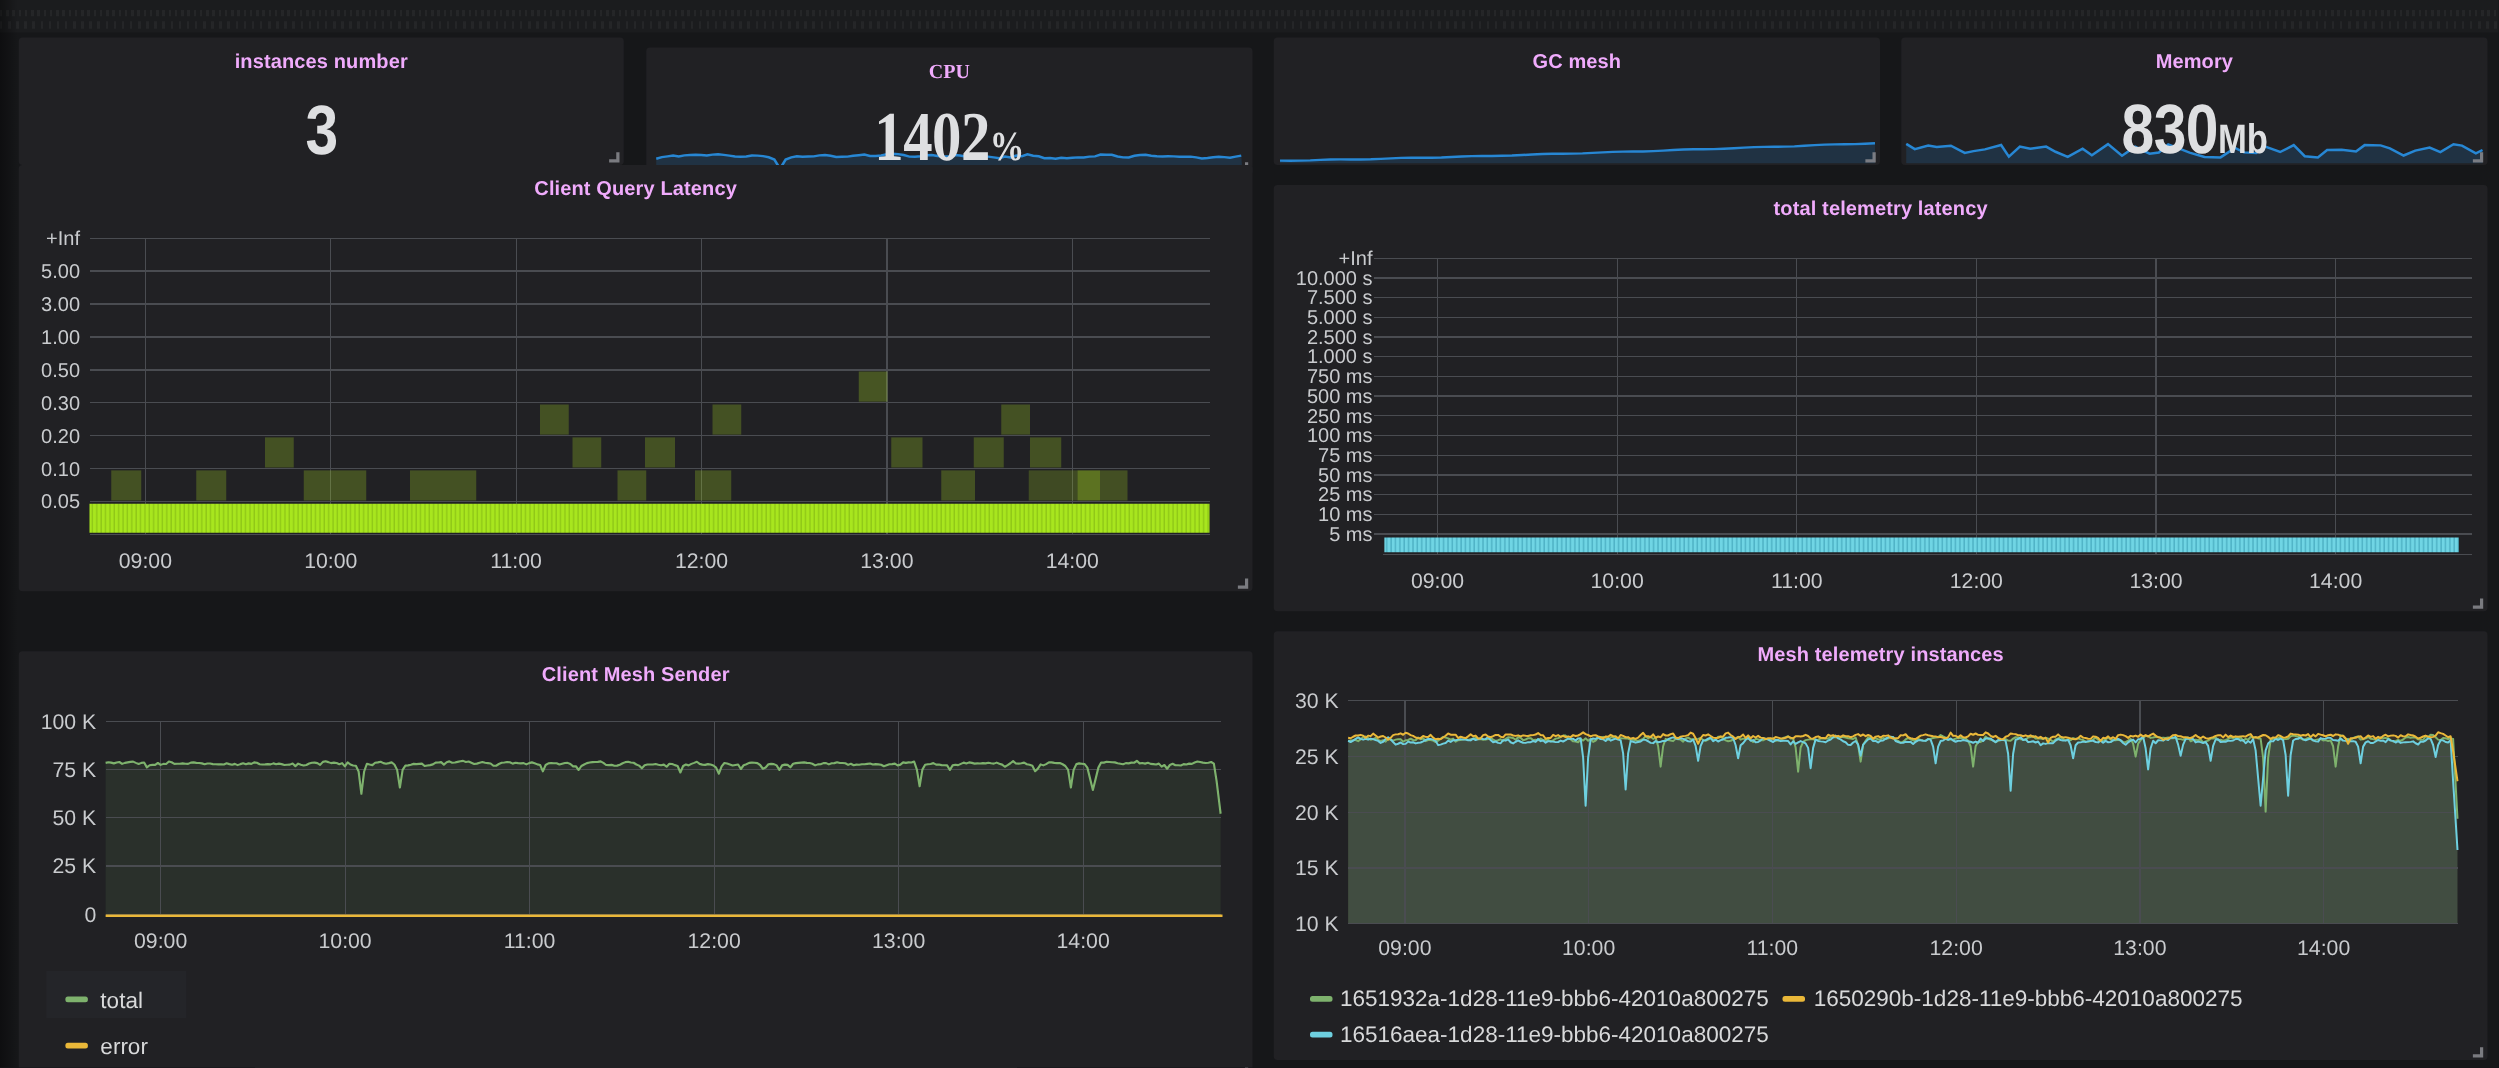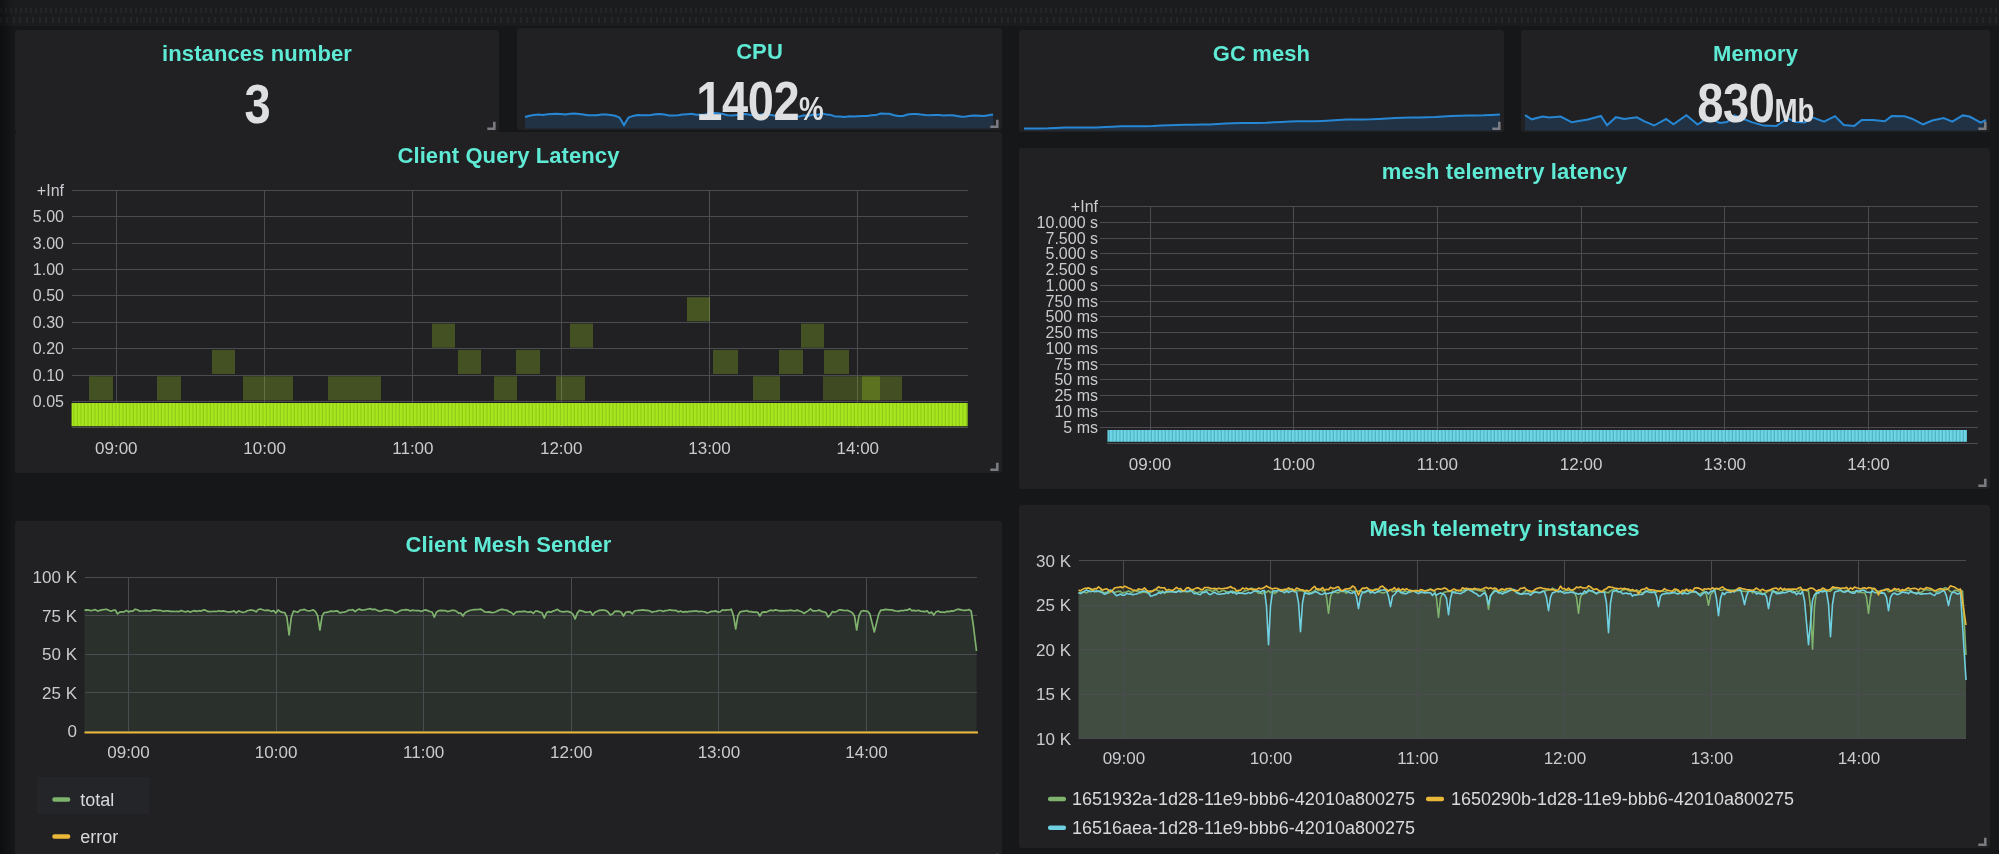--- a/index.html
+++ b/index.html
@@ -5,22 +5,22 @@
   font-family:"Liberation Sans", sans-serif; }
 #page { position:relative; width:1999px; height:854px; background:#161719; }
 #topstrip { position:absolute; left:0; top:0; width:1999px; height:26px; background:#1b1c1e;
   background-image:
     repeating-linear-gradient(90deg, rgba(255,255,255,0.045) 0 2px, rgba(0,0,0,0) 2px 5px),
     repeating-linear-gradient(90deg, rgba(255,255,255,0.045) 0 2px, rgba(0,0,0,0) 2px 6.5px);
   background-size:100% 5px, 100% 6px; background-position:0 8px, 0 17px; background-repeat:no-repeat; }
 #leftshadow { position:absolute; left:0; top:0; width:14px; height:854px;
   background:linear-gradient(90deg, rgba(0,0,0,0.38), rgba(0,0,0,0.16) 60%, rgba(0,0,0,0)); z-index:5; }
 .panel { position:absolute; background:#212124; border-radius:3px; }
-.ptitle { position:absolute; left:0; right:0; top:11px; text-align:center; color:#5eead4;
-  font-size:22px; font-weight:bold; letter-spacing:0.1px; }
+.ptitle { position:absolute; left:0; right:0; top:11px; text-align:center; color:#f0abfc;
+  font-size:16px; font-weight:bold; letter-spacing:0.1px; }
 .corner { position:absolute; right:3px; bottom:1px; opacity:0.9; }
 svg.chart { position:absolute; left:0; top:0; }
 svg text { fill:#c9cbce; font-family:"Liberation Sans", sans-serif; font-size:16px; }
 text.t17 { font-size:17px; }
 g.grid line { stroke:#4a4c51; stroke-width:1; }
 .statval { position:absolute; left:0; right:0; text-align:center; color:#dedfe1; font-weight:bold;
   z-index:3; }
 .vwrap { display:inline-block; transform:scaleX(0.84); transform-origin:center; white-space:nowrap; }
 .statval .big { font-size:56px; letter-spacing:-0.5px; }
 .statval .small { font-size:33px; letter-spacing:0; }
@@ -32,21 +32,21 @@
 <div id="leftshadow"></div>
 
 <div class="panel" style="left:15px; top:30px; width:484px; height:102px;">
   <div class="ptitle">instances number</div>
   <div class="statval" style="top:40.5px;"><span class="vwrap"><span class="big">3</span></span></div>
   <svg class="corner" width="10" height="10" viewBox="0 0 10 10">
         <path d="M1.3 7.7 L8.3 7.7 L8.3 0.7" stroke="#84858a" stroke-width="2.6" fill="none"></path>
       </svg>
 </div>
 
-<div class="panel" style="left:517px; top:28px; width:485px; height:102px;">
+<div class="panel" style="left:517px; top:38px; width:485px; height:102px;font-family:Liberation Serif, serif;">
   <div class="ptitle">CPU</div>
   <svg class="chart" width="485" height="102" viewBox="0 0 485 102">
     <path d="M8.0 89.0 L12.5 87.7 L17.0 87.1 L21.5 86.4 L26.0 87.1 L30.5 86.3 L35.0 86.0 L39.5 85.8 L44.0 86.0 L48.5 86.4 L53.0 85.7 L57.5 85.5 L62.0 85.9 L66.5 86.5 L71.0 87.2 L75.5 87.3 L80.0 87.2 L84.5 86.4 L89.0 86.5 L93.5 86.9 L98.0 87.8 L102.5 89.6 L107.0 97.0 L111.5 89.6 L116.0 87.9 L120.5 87.0 L125.0 87.3 L129.5 87.2 L134.0 87.1 L138.5 86.3 L143.0 86.0 L147.5 86.6 L152.0 87.5 L156.5 87.4 L161.0 87.3 L165.5 86.6 L170.0 86.2 L174.5 85.7 L179.0 86.7 L183.5 86.7 L188.0 86.4 L192.5 85.3 L197.0 85.0 L201.5 85.3 L206.0 86.0 L210.5 87.3 L215.0 87.4 L219.5 87.0 L224.0 86.2 L228.5 86.1 L233.0 86.8 L237.5 87.2 L242.0 87.1 L246.5 86.1 L251.0 86.4 L255.5 87.2 L260.0 88.3 L264.5 87.4 L269.0 87.2 L273.5 87.3 L278.0 87.9 L282.5 88.5 L287.0 87.3 L291.5 87.9 L296.0 86.5 L300.5 86.9 L305.0 85.4 L309.5 86.6 L314.0 87.0 L318.5 88.6 L323.0 88.5 L327.5 89.0 L332.0 88.3 L336.5 88.6 L341.0 88.2 L345.5 87.9 L350.0 87.9 L354.5 87.3 L359.0 87.1 L363.5 85.6 L368.0 85.8 L372.5 85.8 L377.0 87.2 L381.5 87.9 L386.0 88.0 L390.5 86.6 L395.0 86.0 L399.5 85.9 L404.0 86.6 L408.5 87.0 L413.0 87.2 L417.5 87.0 L422.0 87.1 L426.5 87.4 L431.0 87.3 L435.5 87.3 L440.0 87.9 L444.5 88.8 L449.0 88.4 L453.5 87.8 L458.0 87.5 L462.5 87.7 L467.0 88.1 L471.5 87.3 L476.0 86.5 L477 100.5 L8 100.5 Z" fill="rgba(31,120,193,0.20)" stroke="none"></path>
     <path d="M8.0 89.0 L12.5 87.7 L17.0 87.1 L21.5 86.4 L26.0 87.1 L30.5 86.3 L35.0 86.0 L39.5 85.8 L44.0 86.0 L48.5 86.4 L53.0 85.7 L57.5 85.5 L62.0 85.9 L66.5 86.5 L71.0 87.2 L75.5 87.3 L80.0 87.2 L84.5 86.4 L89.0 86.5 L93.5 86.9 L98.0 87.8 L102.5 89.6 L107.0 97.0 L111.5 89.6 L116.0 87.9 L120.5 87.0 L125.0 87.3 L129.5 87.2 L134.0 87.1 L138.5 86.3 L143.0 86.0 L147.5 86.6 L152.0 87.5 L156.5 87.4 L161.0 87.3 L165.5 86.6 L170.0 86.2 L174.5 85.7 L179.0 86.7 L183.5 86.7 L188.0 86.4 L192.5 85.3 L197.0 85.0 L201.5 85.3 L206.0 86.0 L210.5 87.3 L215.0 87.4 L219.5 87.0 L224.0 86.2 L228.5 86.1 L233.0 86.8 L237.5 87.2 L242.0 87.1 L246.5 86.1 L251.0 86.4 L255.5 87.2 L260.0 88.3 L264.5 87.4 L269.0 87.2 L273.5 87.3 L278.0 87.9 L282.5 88.5 L287.0 87.3 L291.5 87.9 L296.0 86.5 L300.5 86.9 L305.0 85.4 L309.5 86.6 L314.0 87.0 L318.5 88.6 L323.0 88.5 L327.5 89.0 L332.0 88.3 L336.5 88.6 L341.0 88.2 L345.5 87.9 L350.0 87.9 L354.5 87.3 L359.0 87.1 L363.5 85.6 L368.0 85.8 L372.5 85.8 L377.0 87.2 L381.5 87.9 L386.0 88.0 L390.5 86.6 L395.0 86.0 L399.5 85.9 L404.0 86.6 L408.5 87.0 L413.0 87.2 L417.5 87.0 L422.0 87.1 L426.5 87.4 L431.0 87.3 L435.5 87.3 L440.0 87.9 L444.5 88.8 L449.0 88.4 L453.5 87.8 L458.0 87.5 L462.5 87.7 L467.0 88.1 L471.5 87.3 L476.0 86.5" fill="none" stroke="#2787d4" stroke-width="2"></path>
   </svg>
   <div class="statval" style="top:40px;"><span class="vwrap"><span class="big">1402</span><span class="small">%</span></span></div>
   <svg class="corner" width="10" height="10" viewBox="0 0 10 10">
         <path d="M1.3 7.7 L8.3 7.7 L8.3 0.7" stroke="#84858a" stroke-width="2.6" fill="none"></path>
       </svg>
 </div>
@@ -139,21 +139,21 @@
           <text class="t17" x="694.5" y="322" text-anchor="middle">13:00</text>
           <text class="t17" x="842.8" y="322" text-anchor="middle">14:00</text>
         </g>
   </svg>
   <svg class="corner" width="10" height="10" viewBox="0 0 10 10">
         <path d="M1.3 7.7 L8.3 7.7 L8.3 0.7" stroke="#84858a" stroke-width="2.6" fill="none"></path>
       </svg>
 </div>
 
 <div class="panel" style="left:1019px; top:148px; width:971px; height:341px;">
-  <div class="ptitle">mesh telemetry latency</div>
+  <div class="ptitle">total telemetry latency</div>
   <svg class="chart" width="971" height="341" viewBox="0 0 971 341">
     <defs>
       <pattern id="cyans" width="3.5" height="8" patternUnits="userSpaceOnUse">
         <rect width="3.5" height="8" fill="#4fb3c6"></rect>
         <rect width="2.3" height="8" fill="#70d5e4"></rect>
       </pattern>
     </defs>
     <g class="grid" shape-rendering="crispEdges">
           <line x1="87.5" x2="958.6" y1="58.5" y2="58.5"></line>
           <line x1="87.5" x2="958.6" y1="74.3" y2="74.3"></line>

